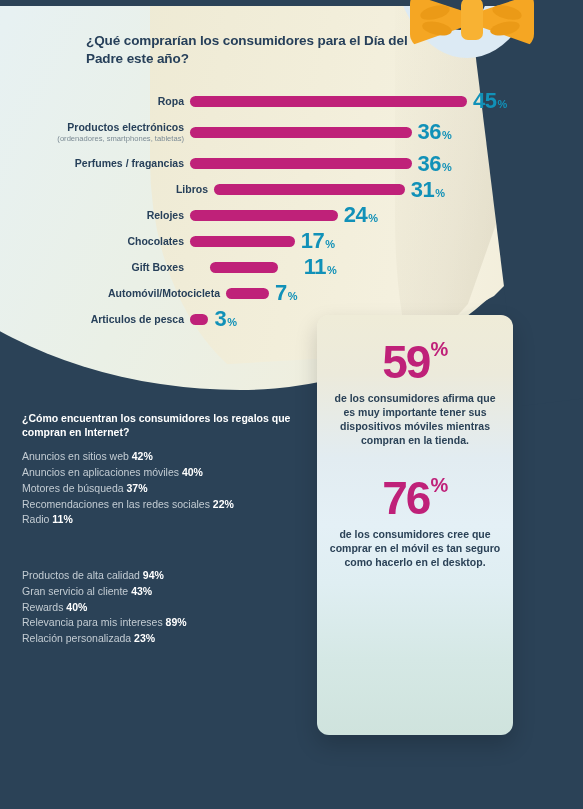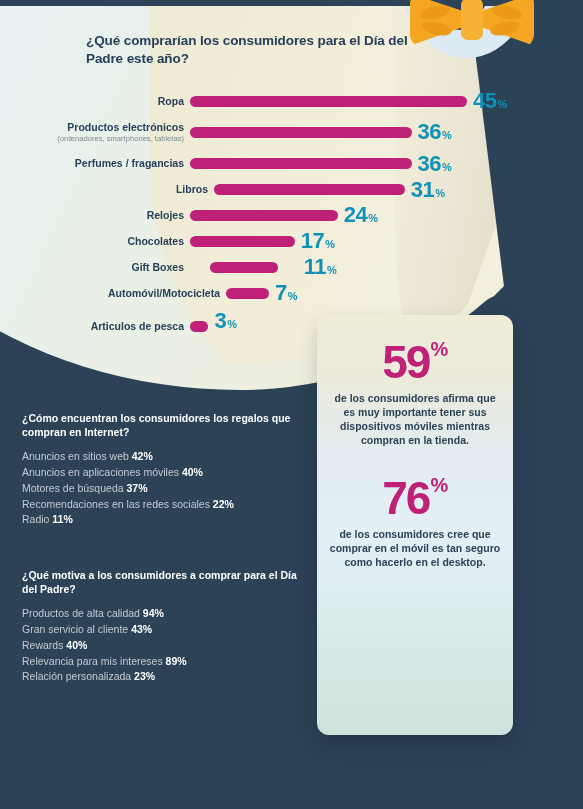--- a/index.html
+++ b/index.html
@@ -233,21 +233,21 @@
         </div>
       </div>
       <div class="row" style="height: 26px; padding-left: 36px;">
         <div class="row-label"><span>Automóvil/Motocicleta</span></div>
         <div class="bar" style="width: 43.0889px;"></div>
         <div class="bar-value">
           <span>7</span>
           <span class="bar-pct">%</span>
         </div>
       </div>
-      <div class="row" style="height: 26px; align-items: flex-end;">
+      <div class="row" style="height: 26px;">
         <div class="row-label"><span>Articulos de pesca</span></div>
         <div class="bar" style="width: 18.4667px;"></div>
         <div class="bar-value">
           <span>3</span>
           <span class="bar-pct">%</span>
         </div>
       </div>
     </div>
 
   <div class="block" id="block-internet" style="top:411px;">
@@ -255,21 +255,20 @@
     <div id="internet-items">
         <div class="block-item"><span>Anuncios en sitios web </span><b>42%</b></div>
         <div class="block-item"><span>Anuncios en aplicaciones móviles </span><b>40%</b></div>
         <div class="block-item"><span>Motores de búsqueda </span><b>37%</b></div>
         <div class="block-item"><span>Recomendaciones en las redes sociales </span><b>22%</b></div>
         <div class="block-item"><span>Radio </span><b>11%</b></div>
       </div>
   </div>
 
   <div class="block" id="block-motivation" style="top:568px;">
-    <div class="block-q">¿Qué motiva a los consumidores a comprar para el Día del Padre?</div>
     <div id="motivation-items">
         <div class="block-item"><span>Productos de alta calidad </span><b>94%</b></div>
         <div class="block-item"><span>Gran servicio al cliente </span><b>43%</b></div>
         <div class="block-item"><span>Rewards </span><b>40%</b></div>
         <div class="block-item"><span>Relevancia para mis intereses </span><b>89%</b></div>
         <div class="block-item"><span>Relación personalizada </span><b>23%</b></div>
       </div>
   </div>
 
   <div class="card">

